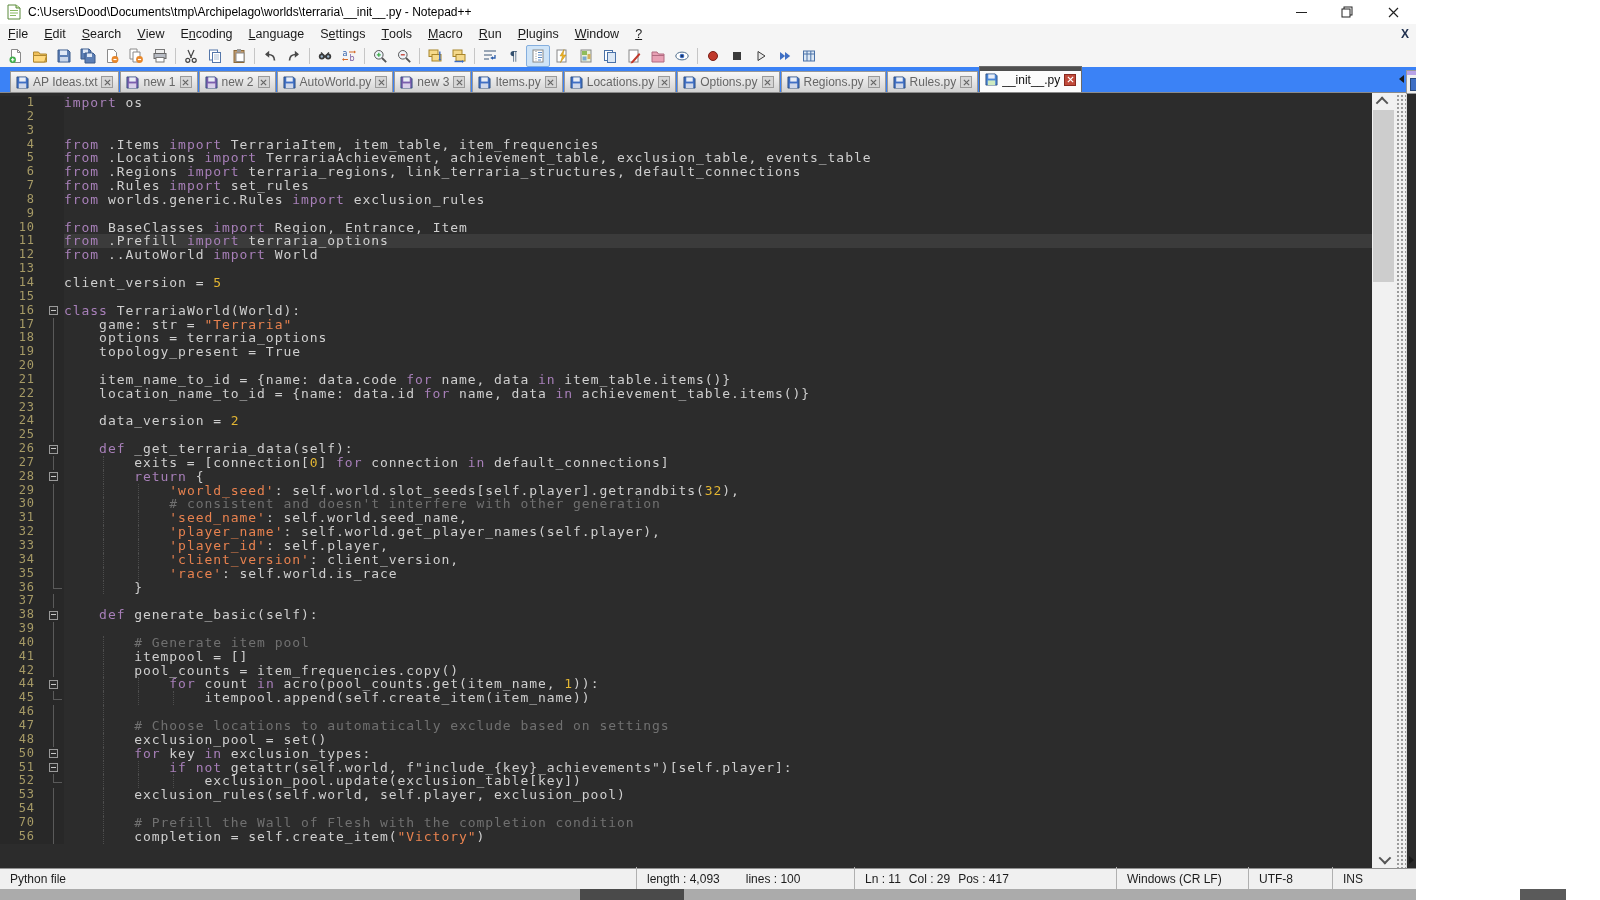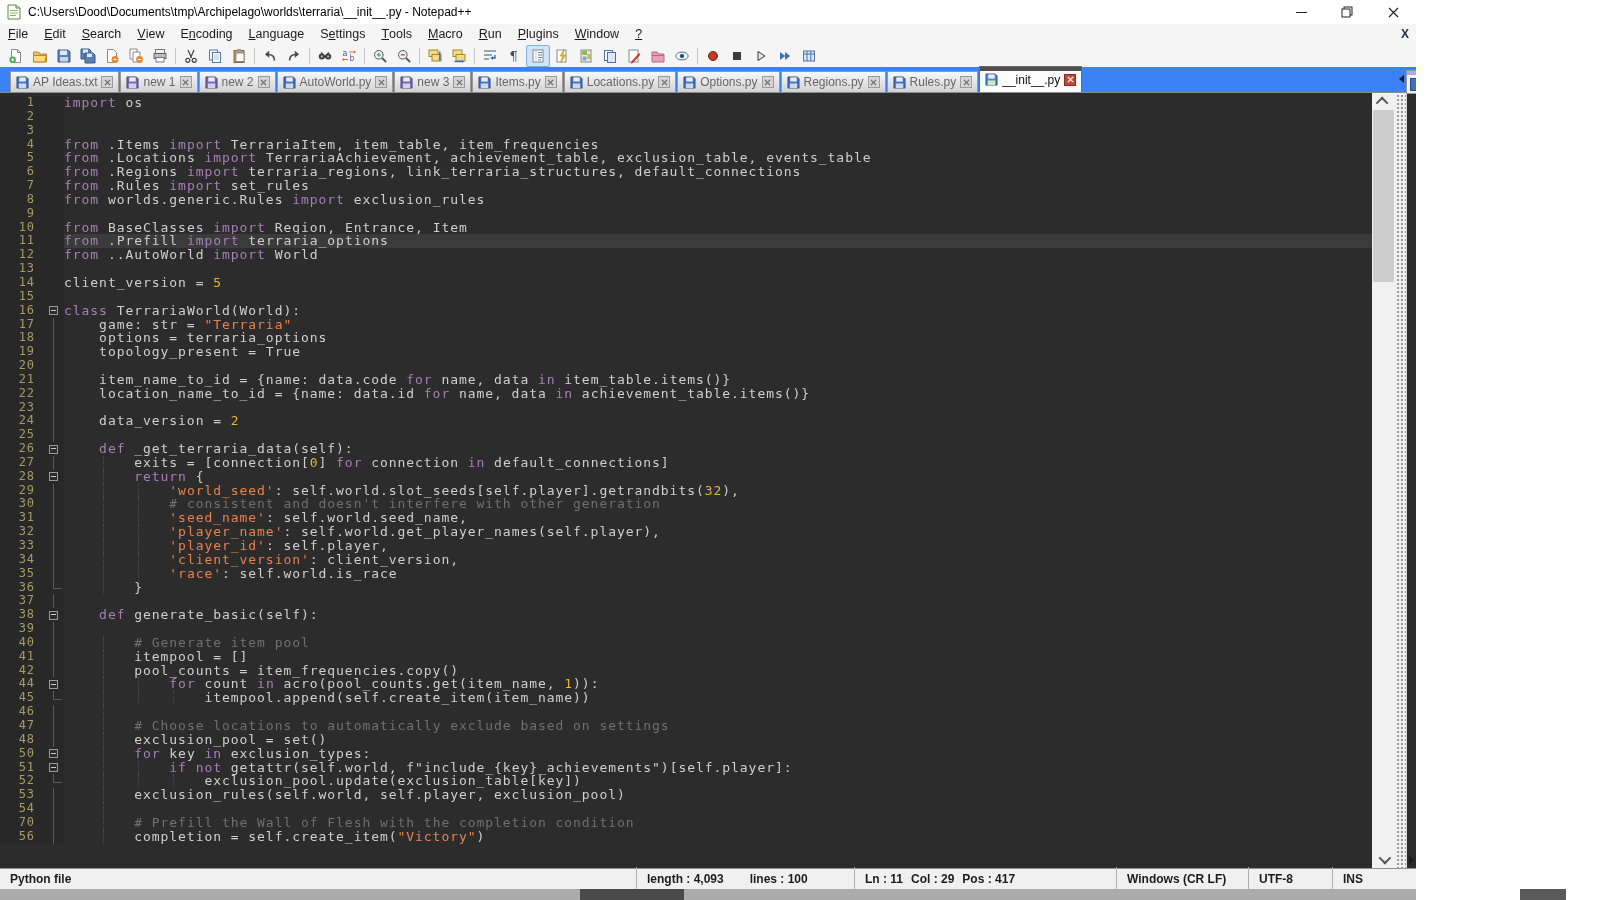--- a/index.html
+++ b/index.html
@@ -60,21 +60,21 @@
   .chev{width:7px;height:7px;border-left:2px solid #555;border-top:2px solid #555;}
   .chev.up{transform:rotate(45deg) translateY(2px);}
   .chev.down{transform:rotate(225deg) translateY(2px);}
   .sthumb{position:absolute;left:1px;right:1px;top:17px;height:172px;background:#cdcdcd;}
   .splitter{width:11px;flex:none;background:#f0f0f0;background-image:radial-gradient(#9a9a9a 28%,transparent 30%);background-size:4px 4px;background-position:1px 1px;position:relative;}
   .split-arrow{position:absolute;right:-8px;bottom:4px;width:0;height:0;border-top:4px solid transparent;border-bottom:4px solid transparent;border-left:5px solid #1a1a1a;z-index:2;}
   .view2{width:9px;flex:none;background:#2b2b2b;border-left:1px solid #dcdcdc;}
 
   
   .statusbar{height:20px;background:#f0f0f0;border-top:1px solid #919191;display:flex;align-items:center;font-size:12px;color:#1c1c1c;flex:none;box-sizing:content-box;}
-  .sb-cell{border-left:1px solid #b0b0b0;height:100%;display:flex;align-items:center;padding:12px 10px;box-sizing:border-box;white-space:nowrap;font-weight:bold;}
+  .sb-cell{border-left:1px solid #b0b0b0;height:100%;display:flex;align-items:center;padding:12px 10px;box-sizing:border-box;white-space:nowrap;}
   .sb-doctype{flex:1;border-left:none;}
   .sb-len{width:218px;gap:26px;}
   .sb-pos{width:262px;gap:8px;}
   .sb-eol{width:132px;}
   .sb-enc{width:84px;}
   .sb-ins{width:84px;}
 
   
   .bottomstrip{flex:1;background:#ababab;position:relative;}
   .strip-dark{position:absolute;left:580px;width:104px;top:0;bottom:0;background:#4a4a4a;}

